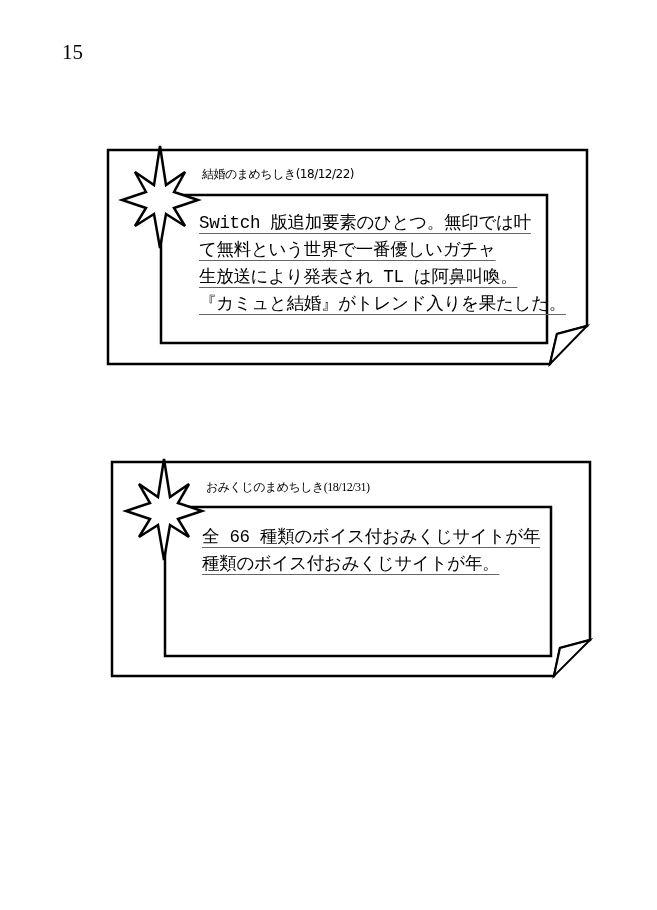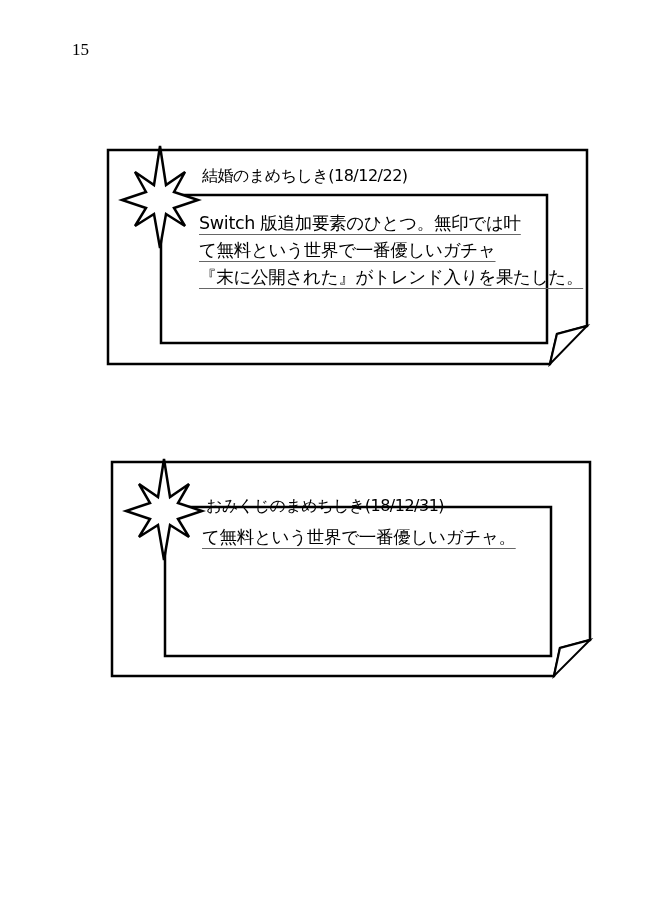--- a/index.html
+++ b/index.html
@@ -1,23 +1,23 @@
 <!DOCTYPE html>
 <html><head>
 <meta charset="utf-8">
 <style>
   html, body { margin: 0; padding: 0; background: #ffffff; }
   body { width: 657px; height: 910px; position: relative; overflow: hidden;
          font-family: "DejaVu Sans", sans-serif; color: #000; }
-  .page-number { position: absolute; left: 72px; top: 40px; font-family: "Liberation Serif", serif;
-                 font-size: 17px; }
+  .page-number { position: absolute; left: 62px; top: 40px; font-family: "Liberation Serif", serif;
+                 font-size: 21px; }
   .card { position: absolute; }
   .card svg.frame { position: absolute; left: 0; top: 0; overflow: visible; }
-  .card-title { position: absolute; font-size: 16px; white-space: nowrap; letter-spacing: -0.5px; }
-  .card-body { position: absolute; }
+  .card-title { position: absolute; font-size: 12px; white-space: nowrap; letter-spacing: -0.5px; }
+  .card-body { position: absolute; font-family: Liberation Mono, monospace; }
   .card-line { display: block; font-size: 17.5px; line-height: 27px; height: 27px; margin-bottom: 0;
                white-space: nowrap; text-decoration: underline; text-decoration-color: #666;
                text-underline-offset: 5px; letter-spacing: -0.3px; }
 </style>
 </head>
 <body>
 
 <div class="page-number">15</div>
 
 <div class="card" style="left:0;top:0;">
@@ -30,30 +30,32 @@
     <path d="M587,326 L557,334 L550,364 Z" fill="#fff" stroke="#000" stroke-width="2"></path>
 
     <g>
       <path d="M160,146 L166,185 L185,172 L174,192 L198,200 L174,208 L185,226 L166,214 L160,248 L154,214 L135,226 L146,208 L122,200 L146,192 L135,172 L154,185 Z" fill="#fff" stroke="#000" stroke-width="2.5" stroke-linejoin="miter"></path>
     </g>
   </svg>
   <div class="card-title" style="left:202px;top:166px;">結婚のまめちしき(18/12/22)</div>
   <div class="card-body" style="left:199px;top:210px;">
     <span class="card-line">Switch 版追加要素のひとつ。無印では叶</span>
     <span class="card-line">て無料という世界で一番優しいガチャ</span>
-    <span class="card-line">『末に公開された』がトレンド入りを果たした。</span>
+    <span class="card-line">生放送により発表され TL は阿鼻叫喚。</span>
+    <span class="card-line">『カミュと結婚』がトレンド入りを果たした。</span>
   </div>
 </div>
 
 <div class="card" style="left:0;top:0;">
   <svg class="frame" width="657" height="910">
     <path d="M112,462 L590,462 L590,640 L560,648 L554,676 L112,676 Z" fill="#fff" stroke="#000" stroke-width="2.5"></path>
     <rect x="165" y="507" width="386" height="149" fill="#fff" stroke="#000" stroke-width="2.5"></rect>
     <path d="M590,640 L560,648 L554,676 Z" fill="#fff" stroke="#000" stroke-width="2"></path>
     <g>
       <path d="M164,459 L170,497 L189,484 L178,503 L202,511 L178,519 L189,537 L170,525 L164,560 L158,525 L139,537 L150,519 L126,511 L150,503 L139,484 L158,497 Z" fill="#fff" stroke="#000" stroke-width="2.5" stroke-linejoin="miter"></path>
     </g>
   </svg>
-  <div class="card-title" style="left:206px;top:496px;">おみくじのまめちしき(18/12/31)</div>
+  <div class="card-title" style="left:206px;top:479px;font-family:Liberation Serif, serif;">おみくじのまめちしき(18/12/31)</div>
   <div class="card-body" style="left:202px;top:524px;">
-    <span class="card-line">て無料という世界で一番優しいガチャ。</span>
+    <span class="card-line">全 66 種類のボイス付おみくじサイトが年</span>
+    <span class="card-line">種類のボイス付おみくじサイトが年。</span>
   </div>
 </div>
 
 </body></html>

